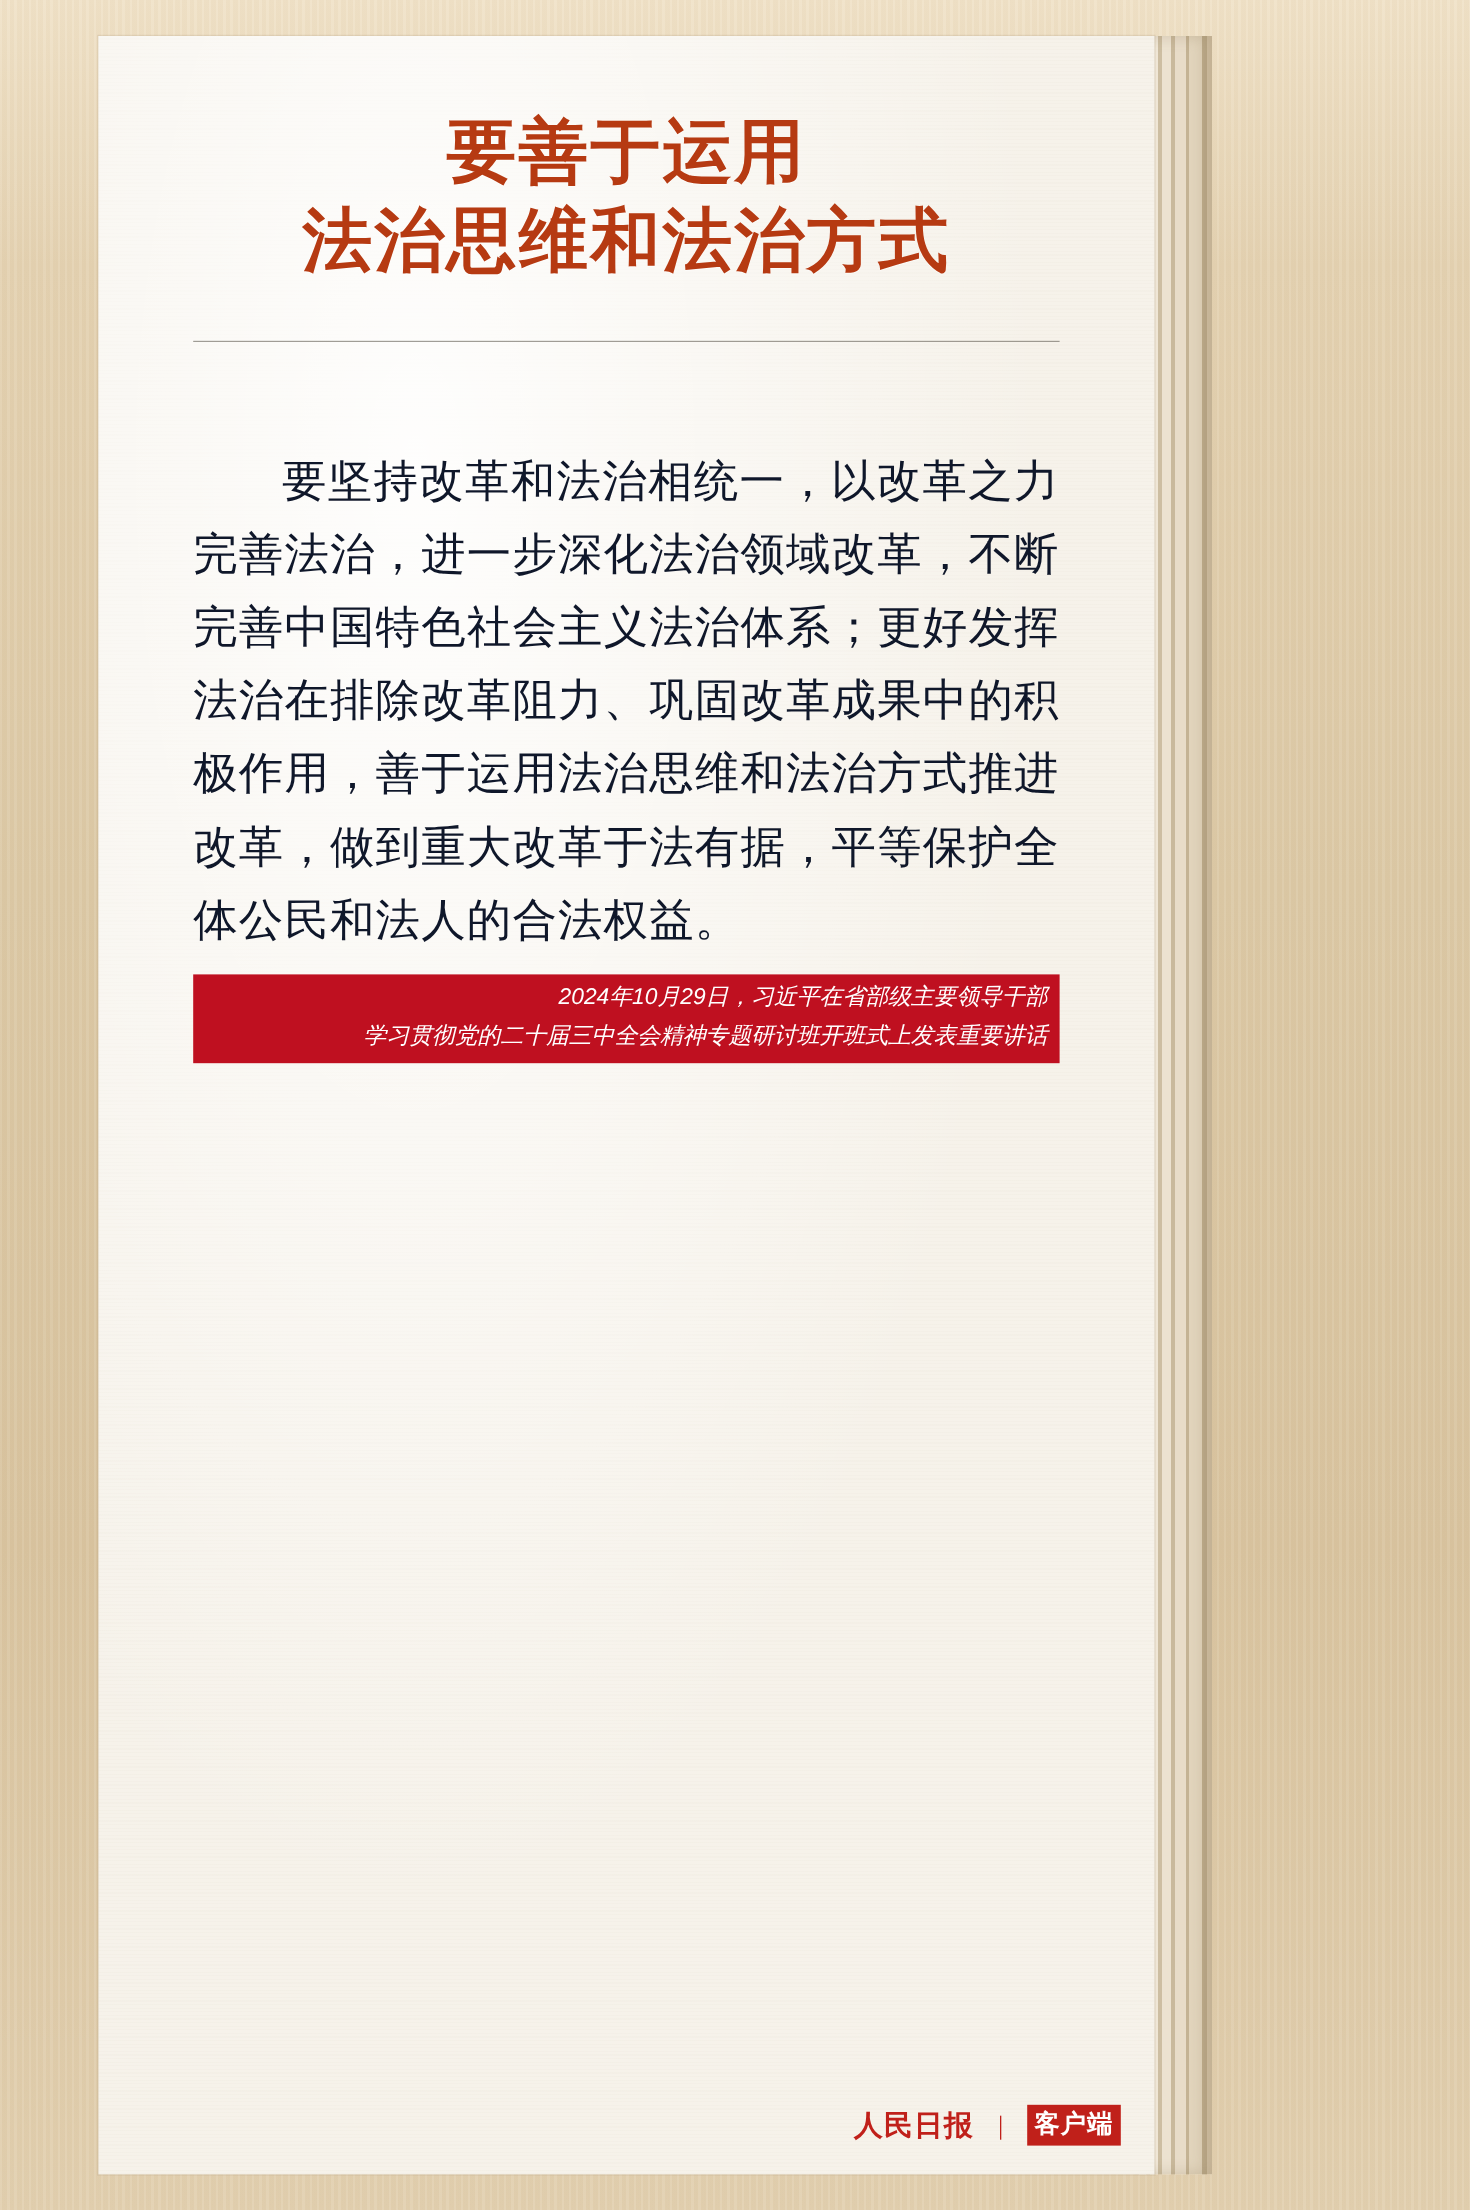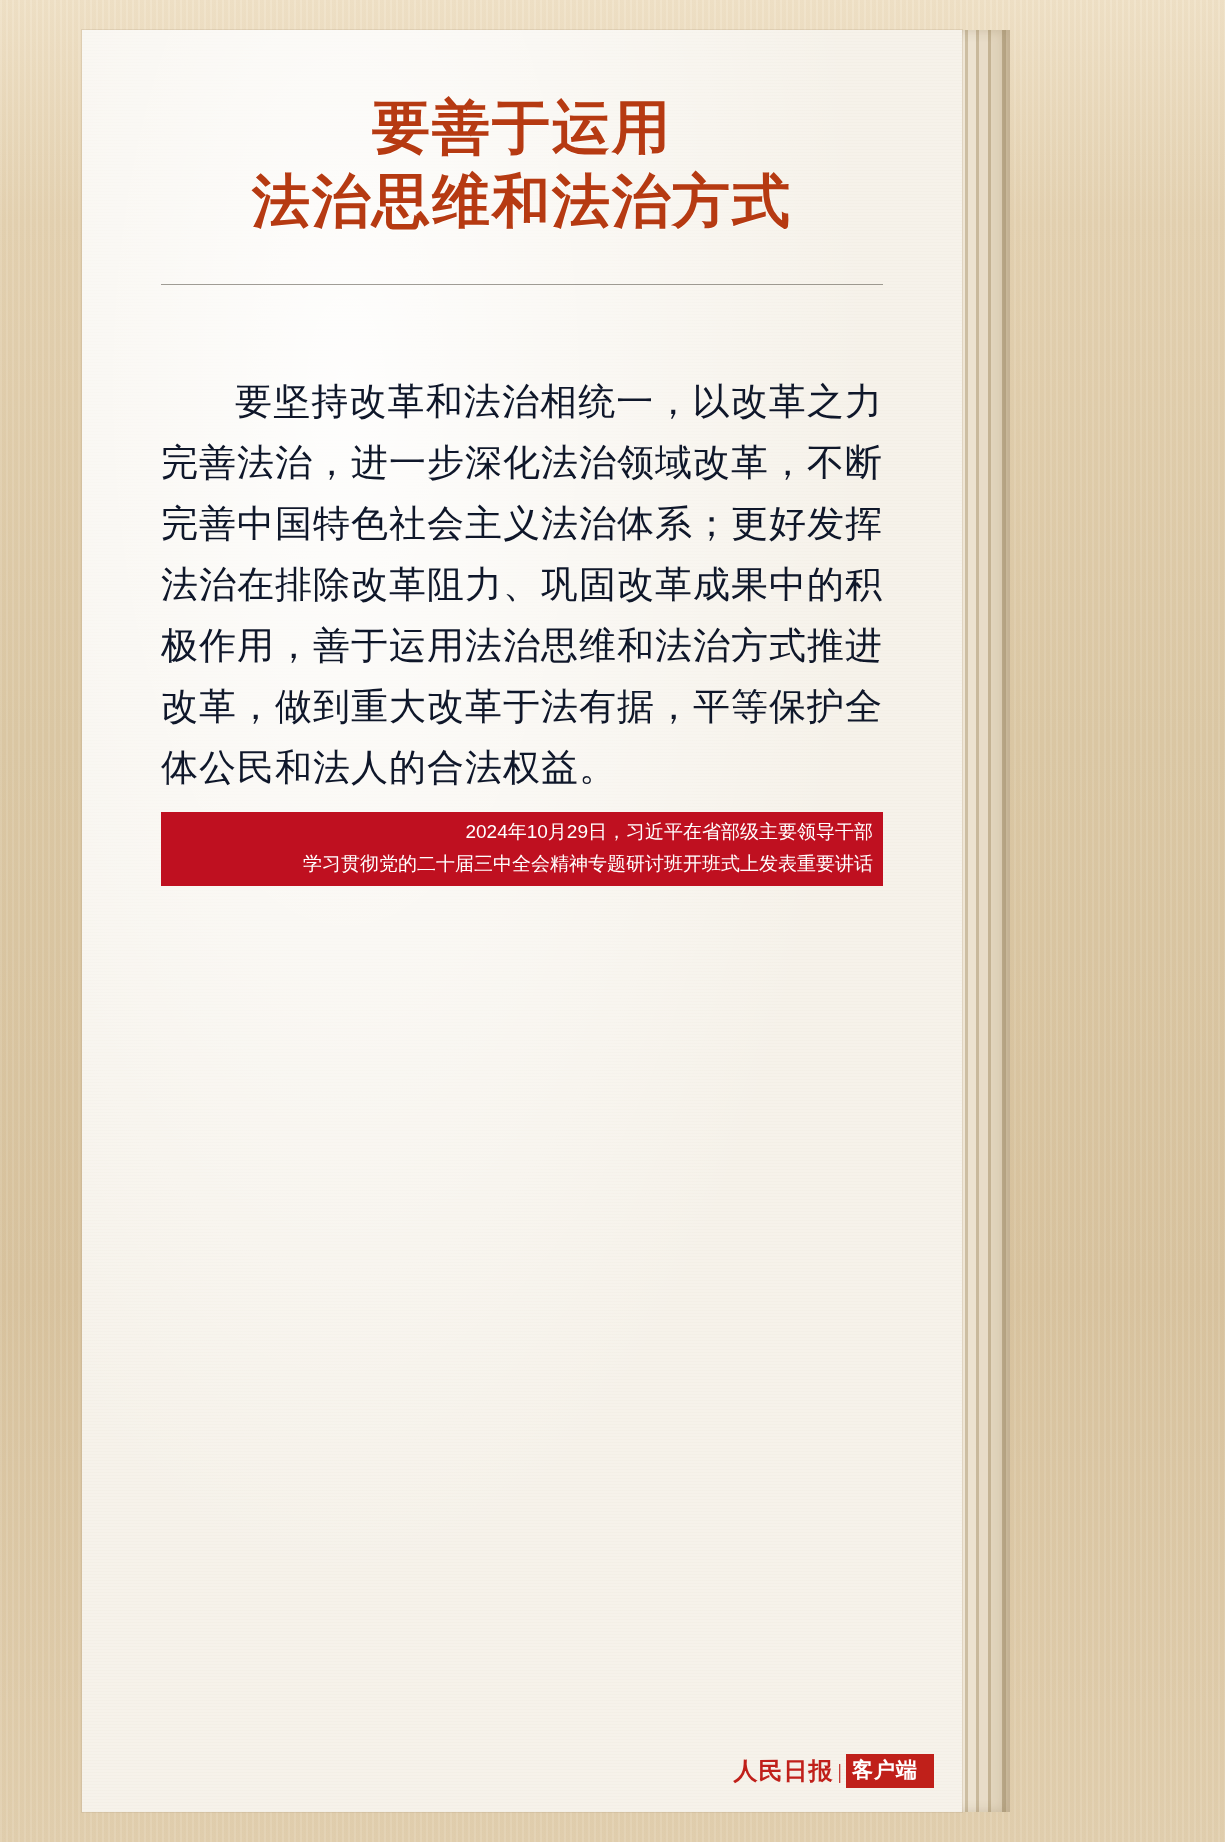--- a/index.html
+++ b/index.html
@@ -125,56 +125,57 @@
   .source-bar {
     margin-top: 14px;
     background: #bf1020;
     color: #ffffff;
     font-family: "Liberation Sans", "DejaVu Sans", sans-serif;
     font-size: 19px;
     line-height: 32px;
     text-align: right;
     padding: 4px 10px 6px 10px;
     box-sizing: border-box;
+    font-style: italic;
   }
   .source-bar.single {
     text-align: center;
     line-height: 30px;
     padding: 3px 10px;
   }
   .source-bar .src-line { display: block; }
 
   
   .footer {
     position: absolute;
     right: 28px;
     bottom: 24px;
     display: flex;
     align-items: center;
-    gap: 0px;
+    gap: 16px;
   }
   .logo-rm {
     color: #c0201a;
     font-family: "Liberation Serif", "DejaVu Serif", serif;
     font-weight: bold;
     font-size: 24px;
     letter-spacing: 1px;
   }
   .logo-sep {
     color: #c0201a;
     font-size: 22px;
     margin: 0 4px;
   }
   .logo-app {
     background: #c0201a;
     color: #fff;
     font-family: "Liberation Sans", "DejaVu Sans", sans-serif;
     font-size: 21px;
     font-weight: bold;
-    padding: 2px 16px 4px 6px;
+    padding: 2px 6px 4px 6px;
     letter-spacing: 1px;
   }
 </style>
 </head>
 <body>
 
 <div class="page-bg"></div>
 <div class="page-edges"></div>
 
 <div class="sheet">

